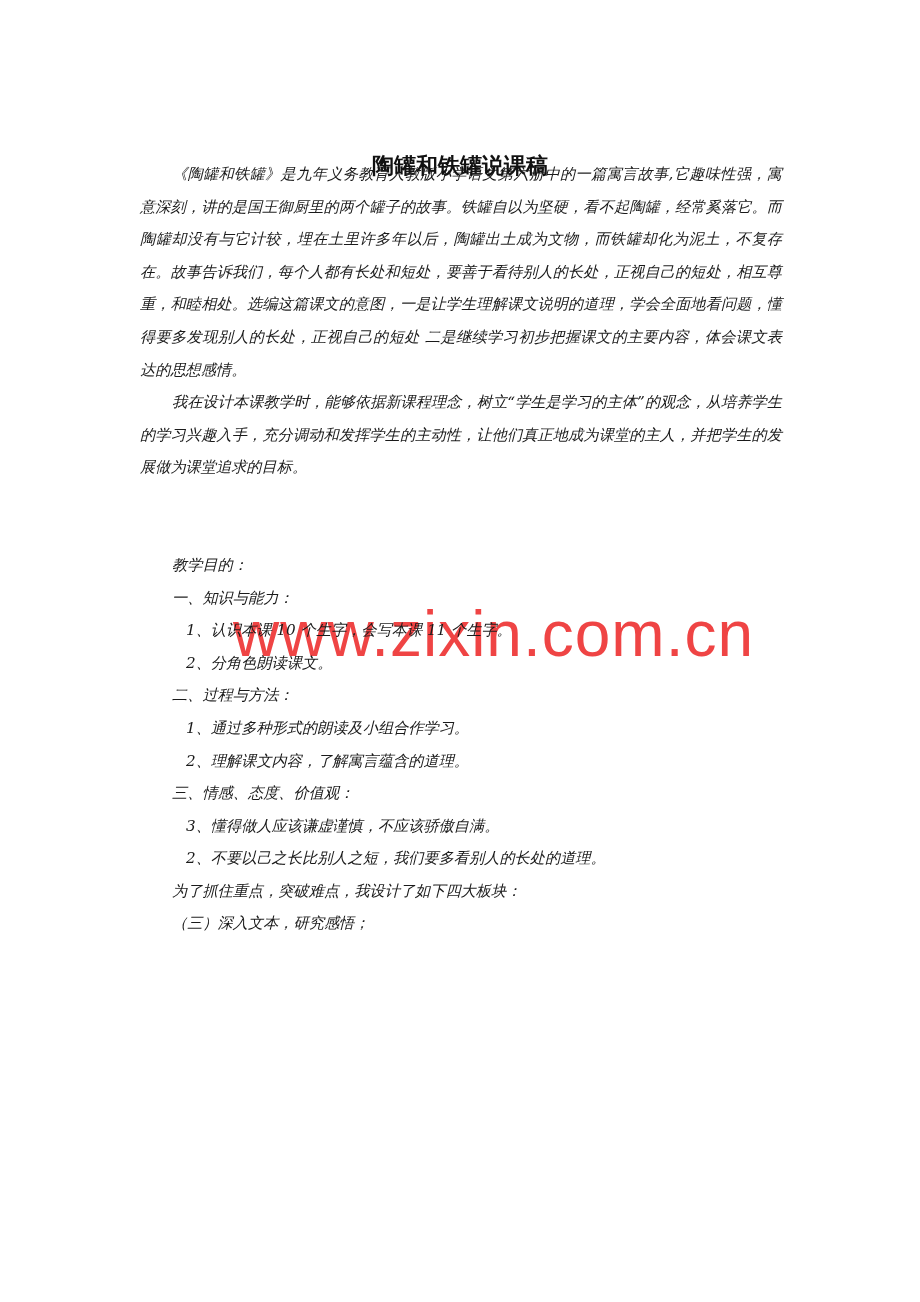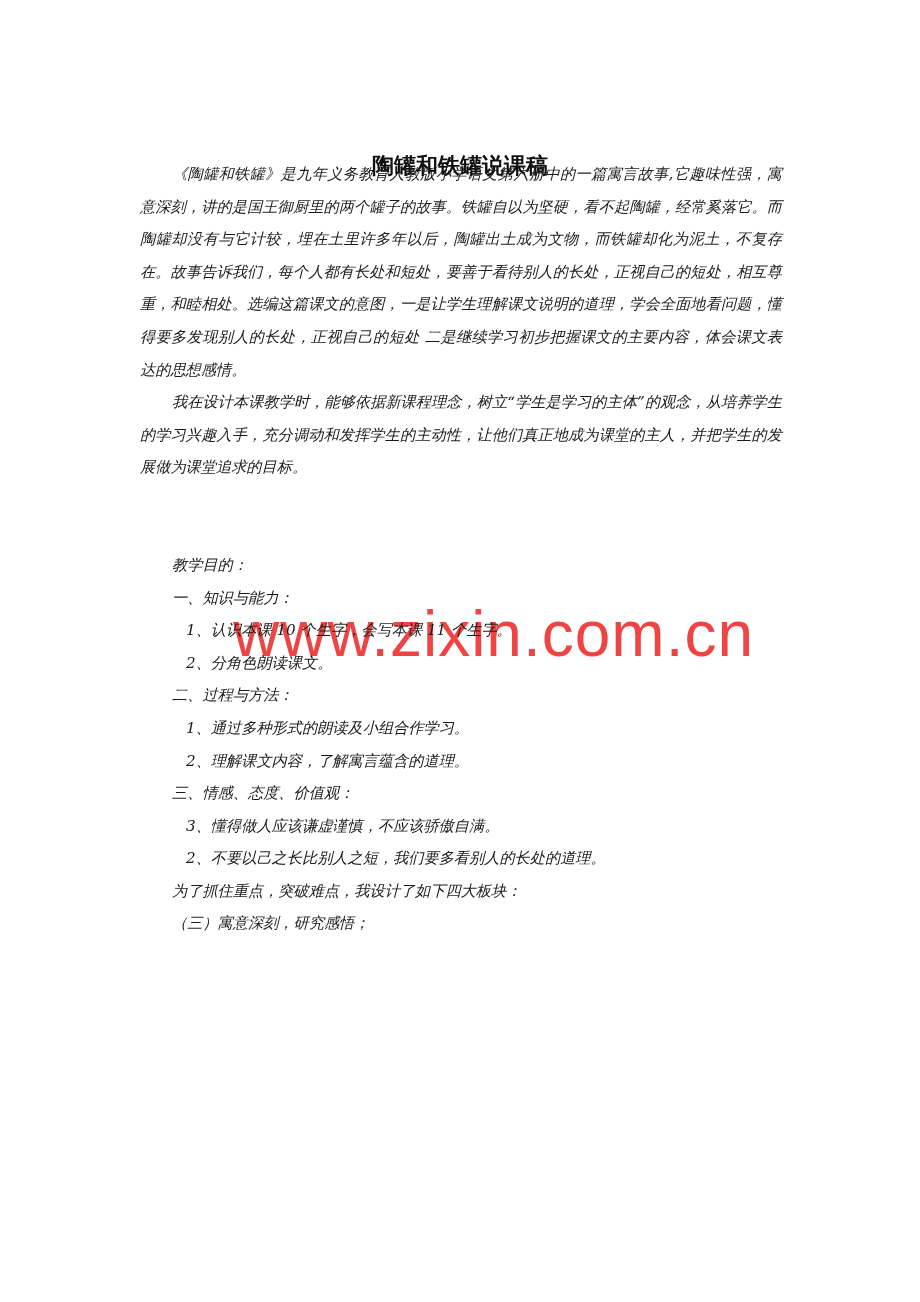--- a/index.html
+++ b/index.html
@@ -94,15 +94,15 @@
     <p class="p lvl0">二、过程与方法：</p>
     <p class="p lvl1">1、通过多种形式的朗读及小组合作学习。</p>
     <p class="p lvl1">2、理解课文内容，了解寓言蕴含的道理。</p>
 
     <p class="p lvl0">三、情感、态度、价值观：</p>
     <p class="p lvl1">3、懂得做人应该谦虚谨慎，不应该骄傲自满。</p>
     <p class="p lvl1">2、不要以己之长比别人之短，我们要多看别人的长处的道理。</p>
 
 
     <p class="p lvl0">为了抓住重点，突破难点，我设计了如下四大板块：</p>
-    <p class="p lvl-paren">（三）寓意深刻，研究感悟；</p>
+    <p class="p lvl-paren">（三）深入文本，研究感悟；</p>
   </div>
 </div>
 
 </body></html>

